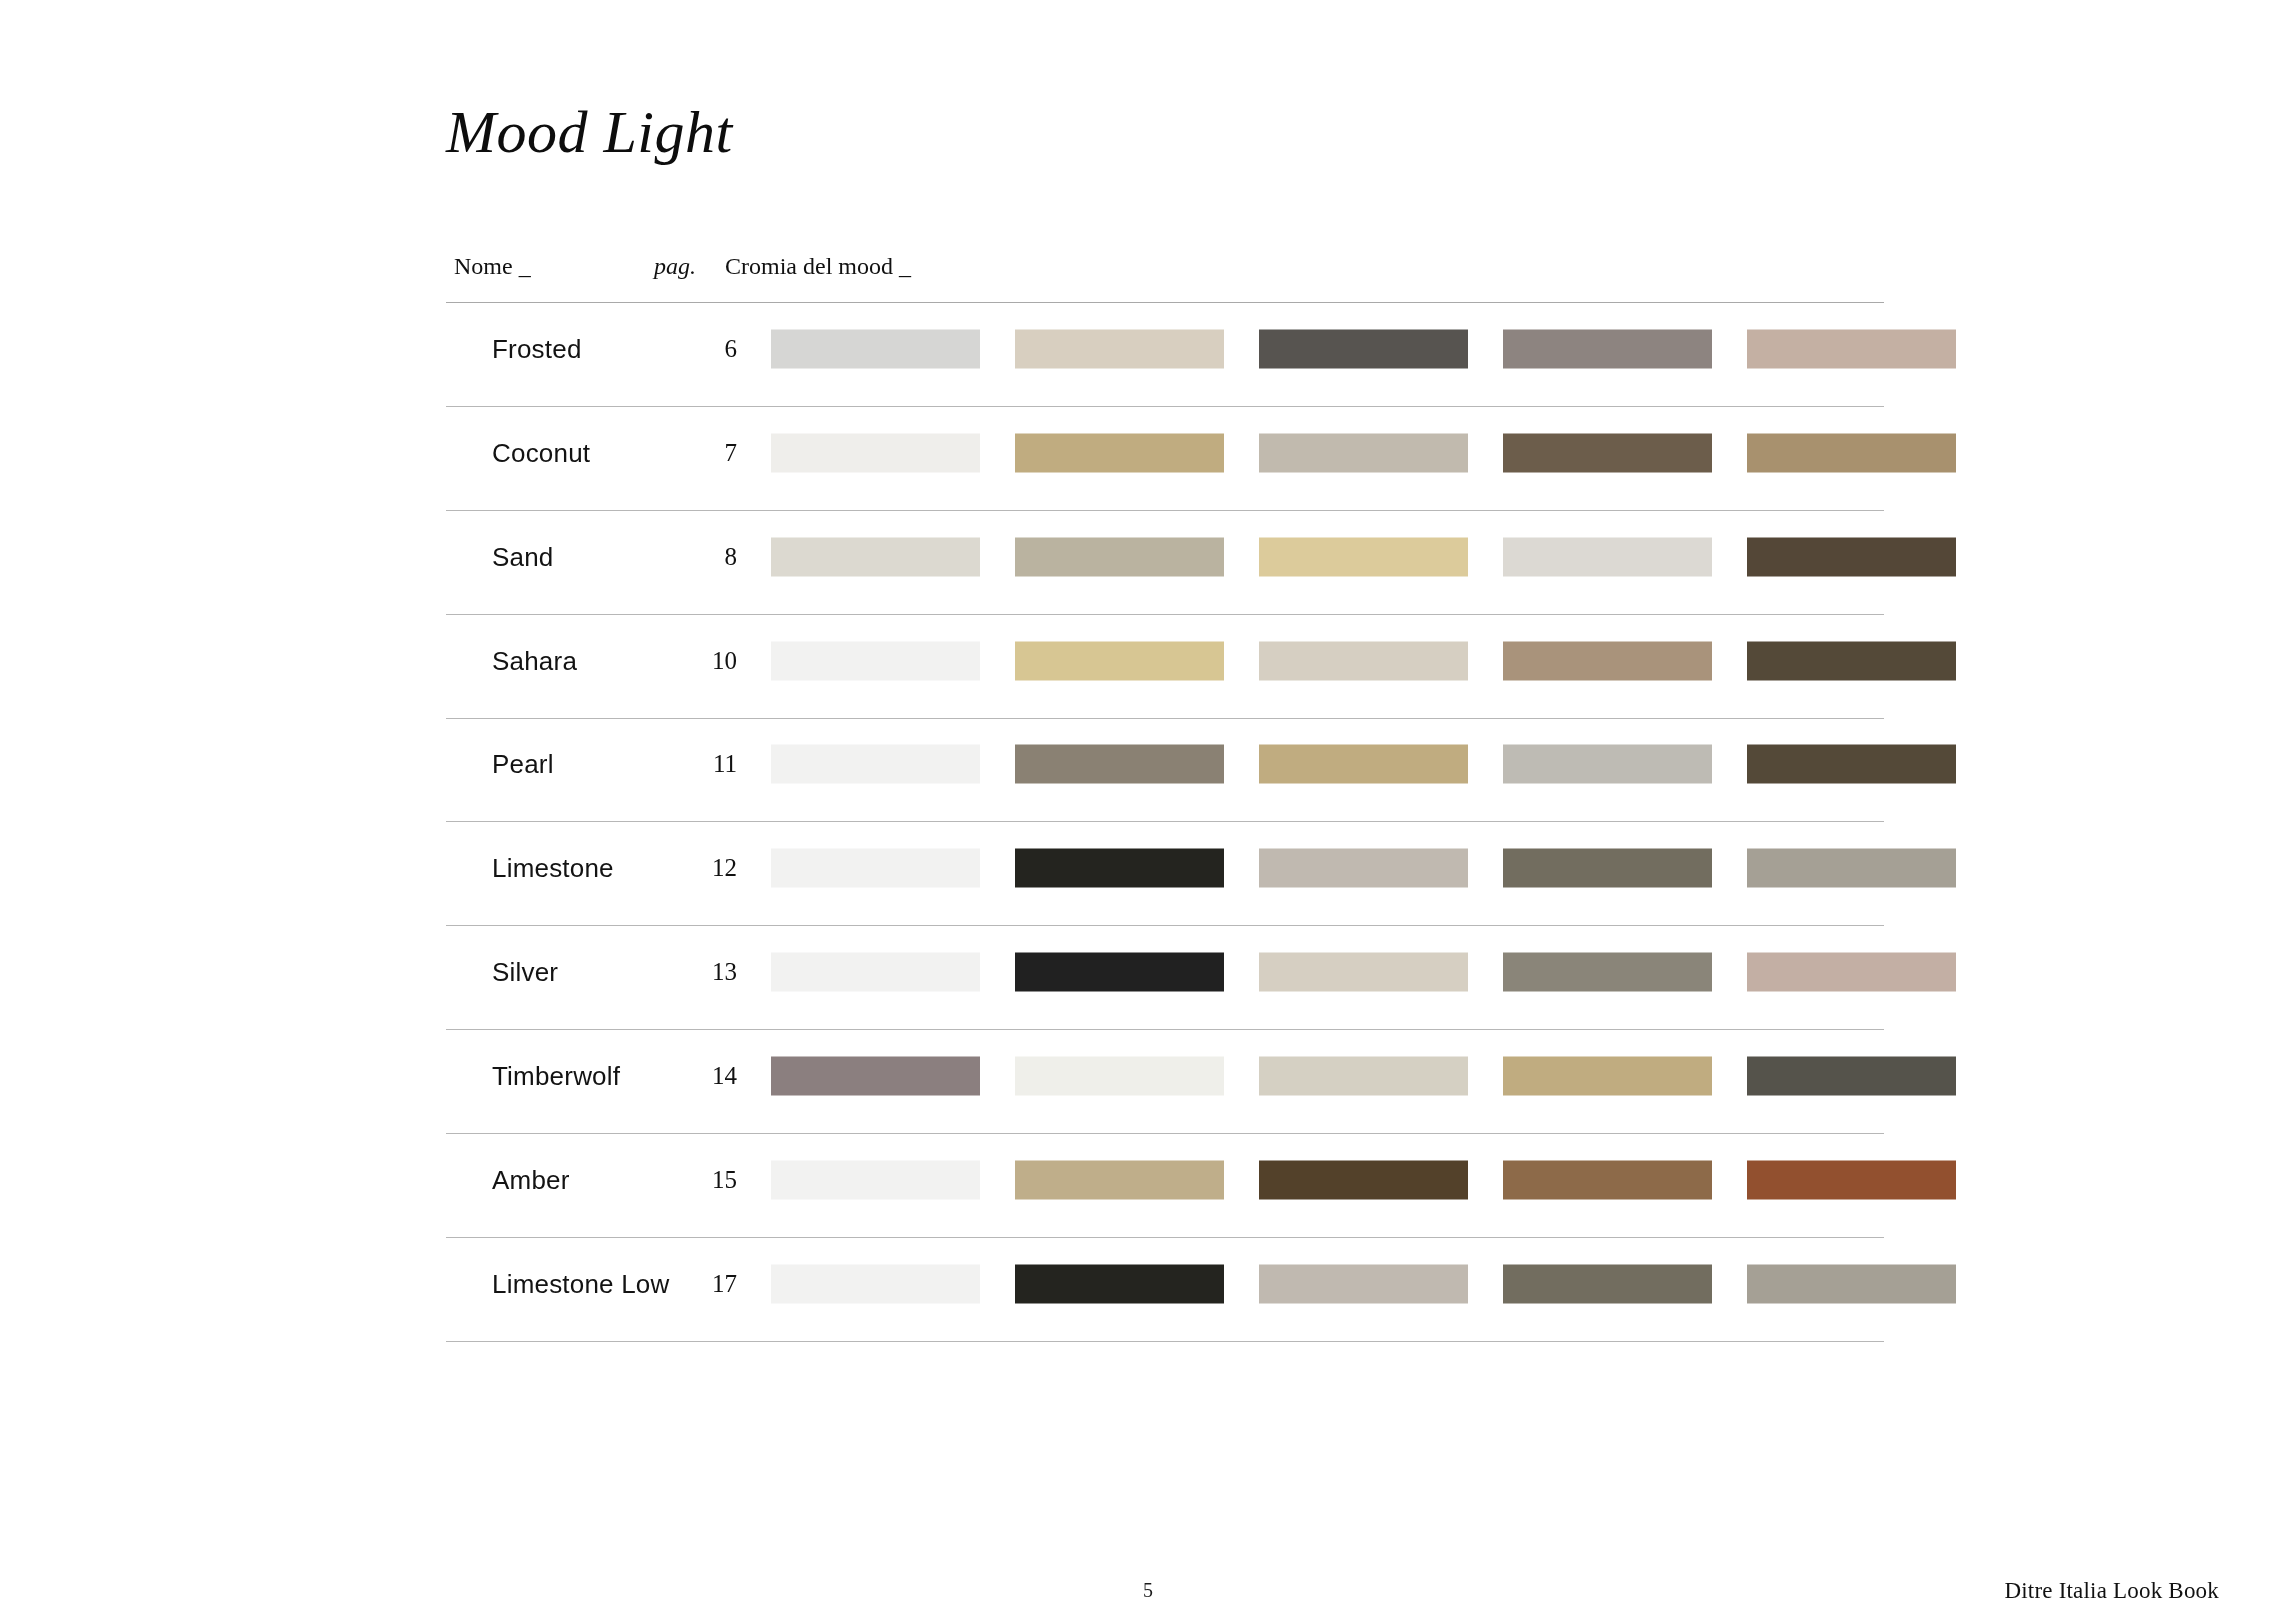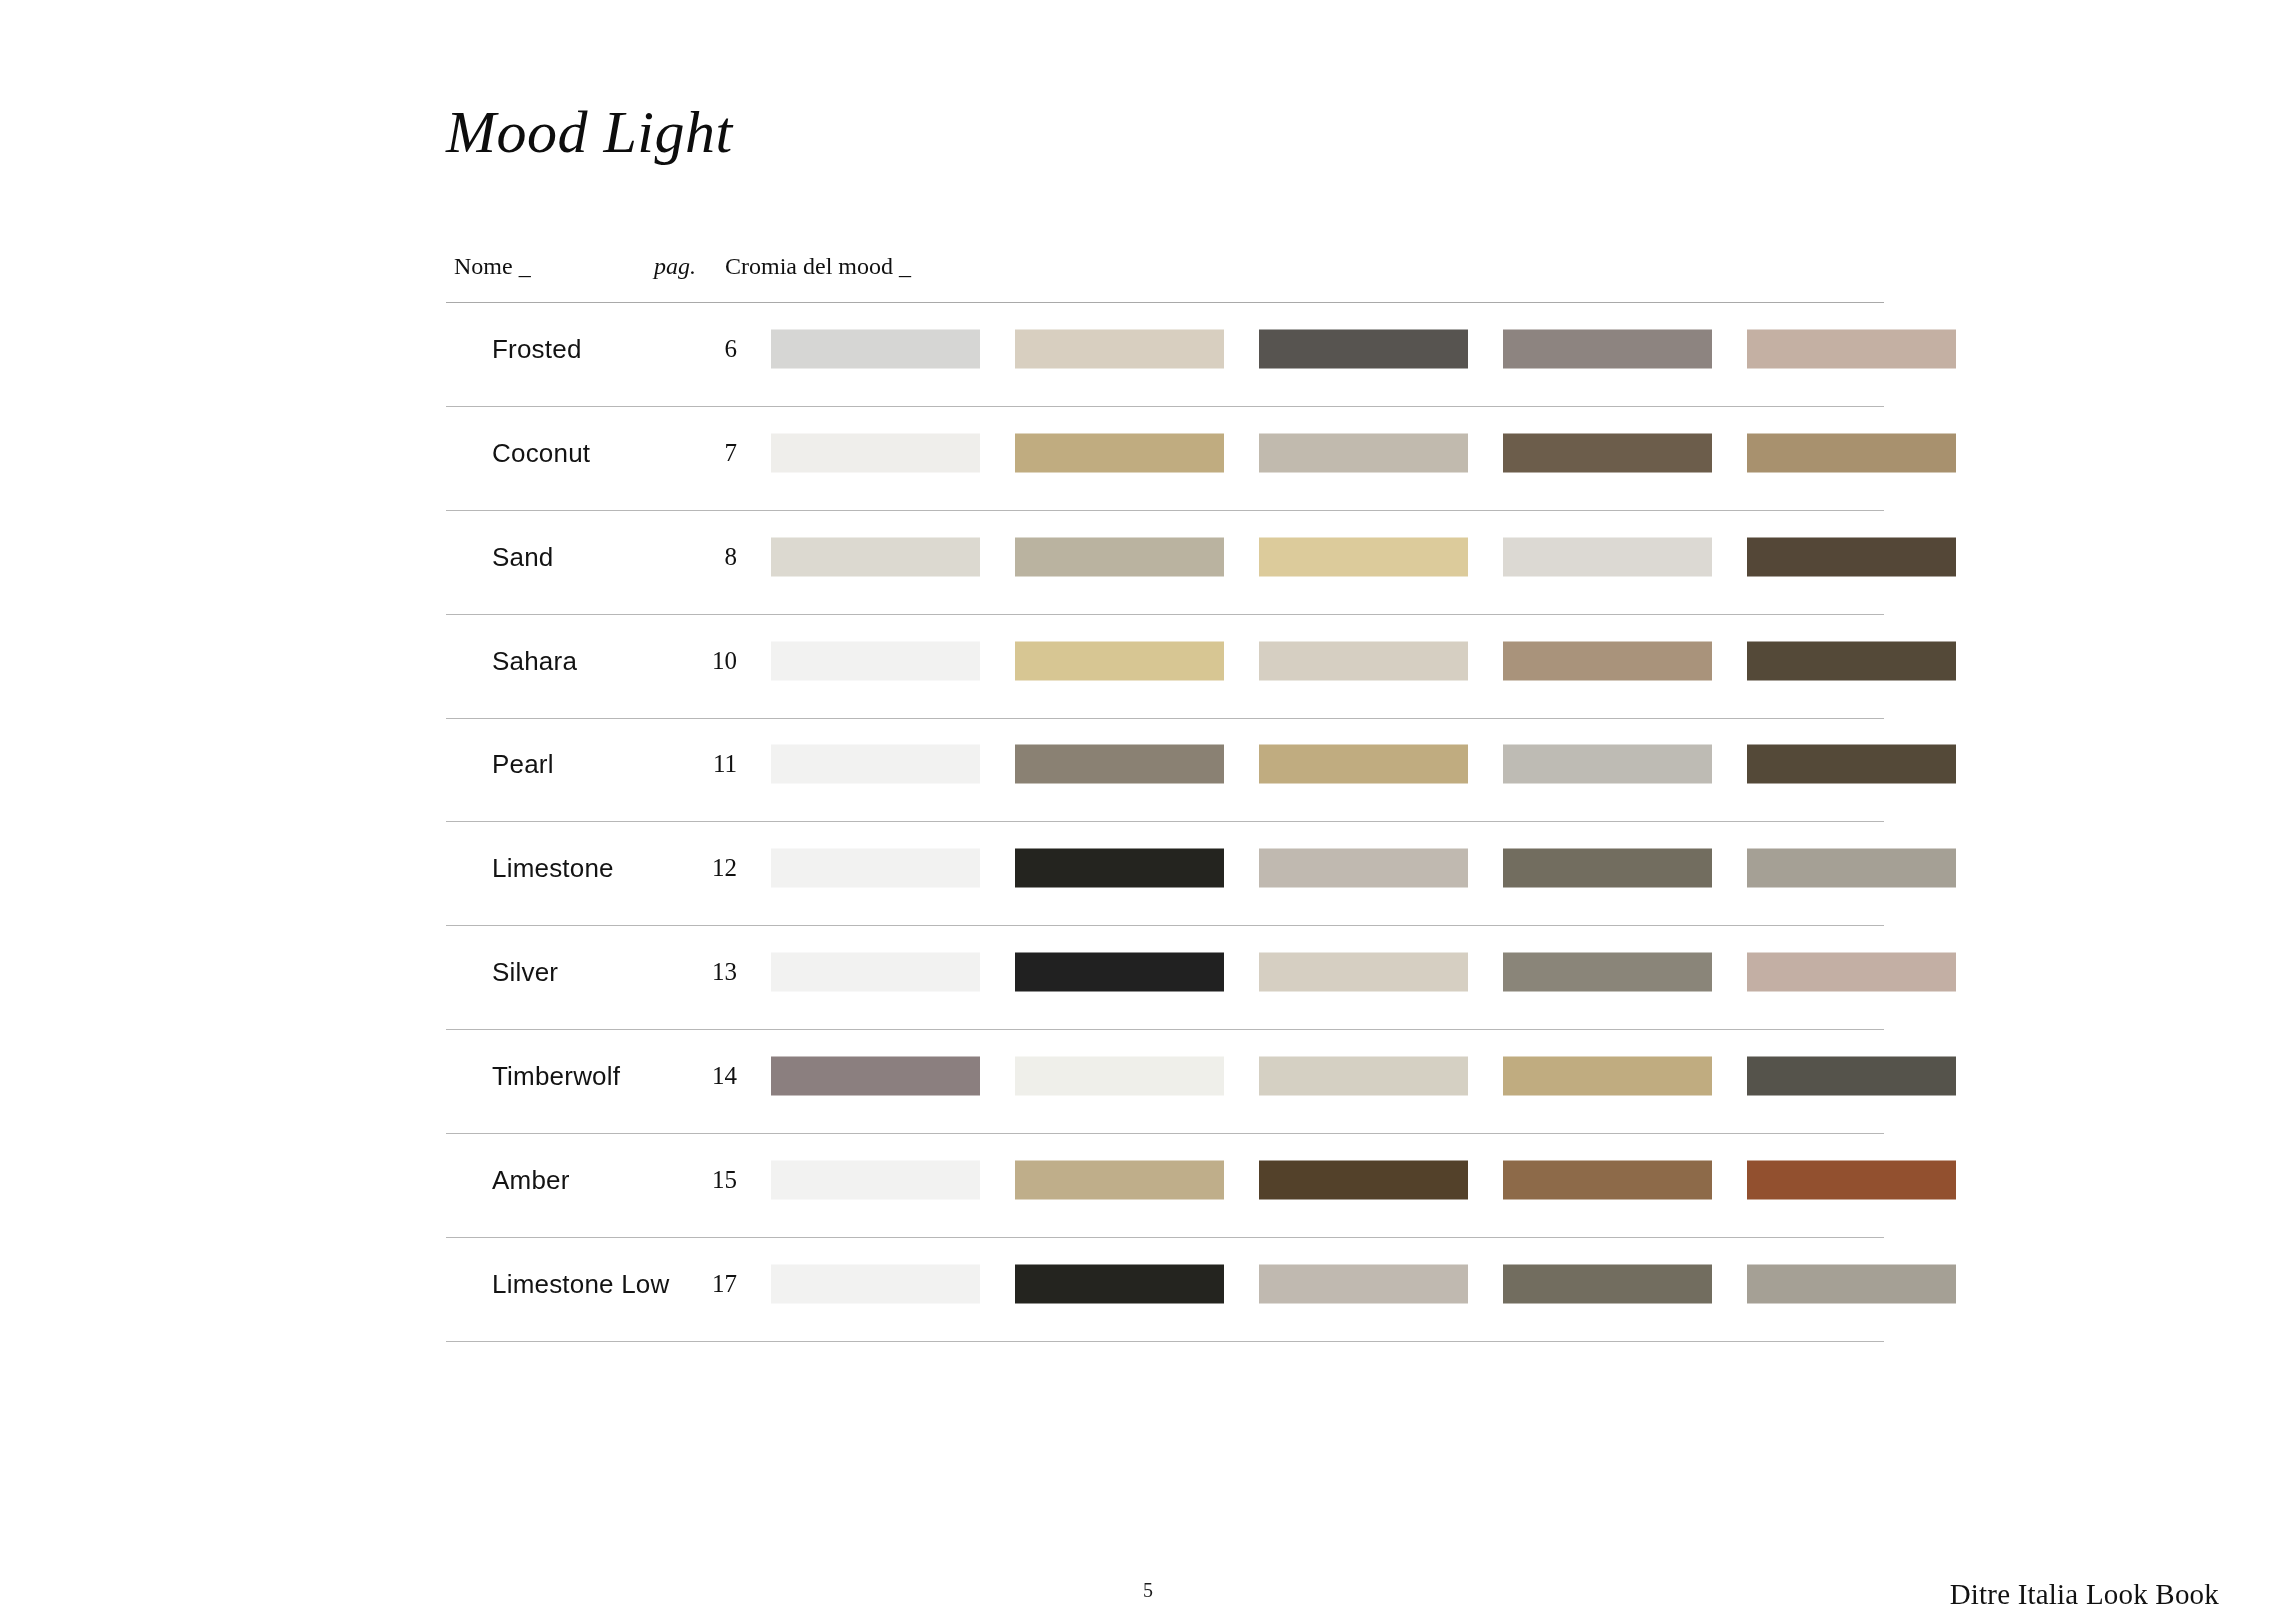--- a/index.html
+++ b/index.html
@@ -127,21 +127,21 @@
     text-align: center;
     font-family: "Liberation Serif", serif;
     font-size: 20px;
     color: #1a1a1a;
   }
   .footer-brand {
     position: absolute;
     right: 77px;
     top: 1578px;
     font-family: "Liberation Serif", serif;
-    font-size: 29px;
+    font-size: 23px;
     letter-spacing: 0.2px;
     color: #111111;
     white-space: nowrap;
   }
 </style>
 </head>
 <body>
 
 <div class="page">
 

